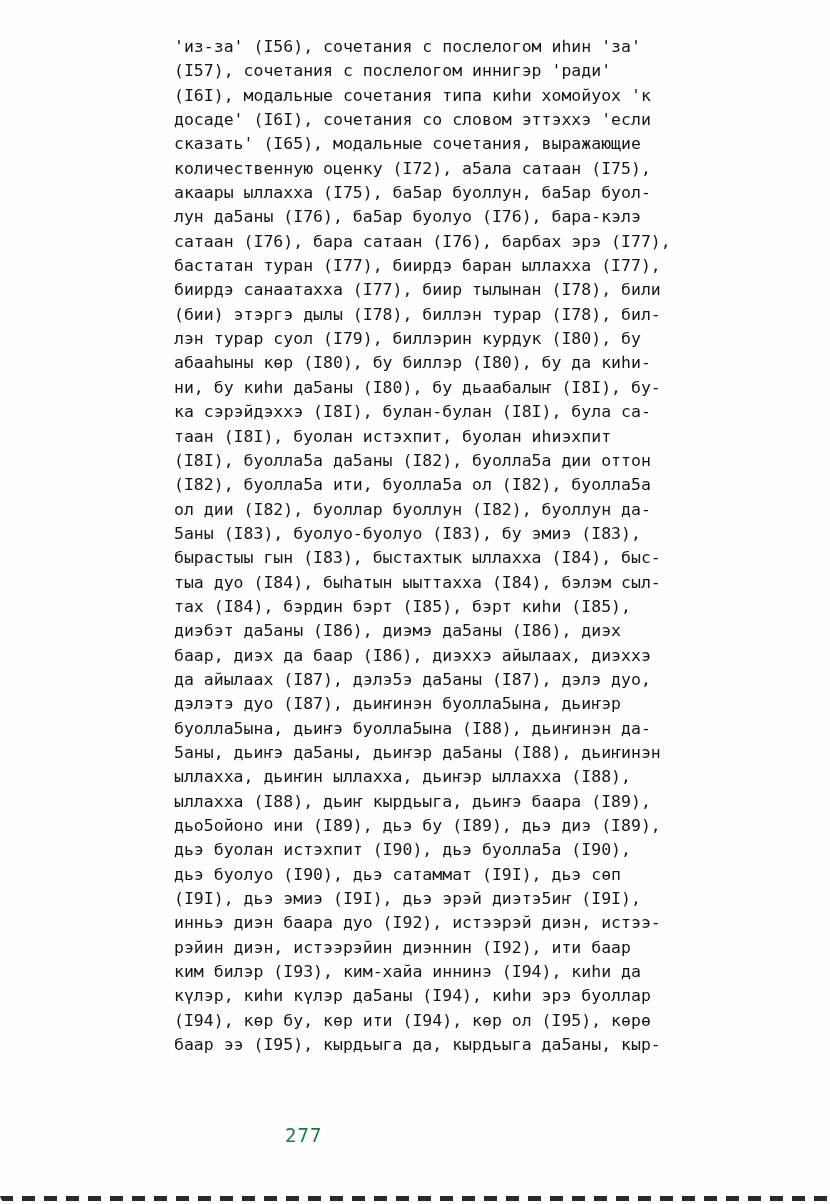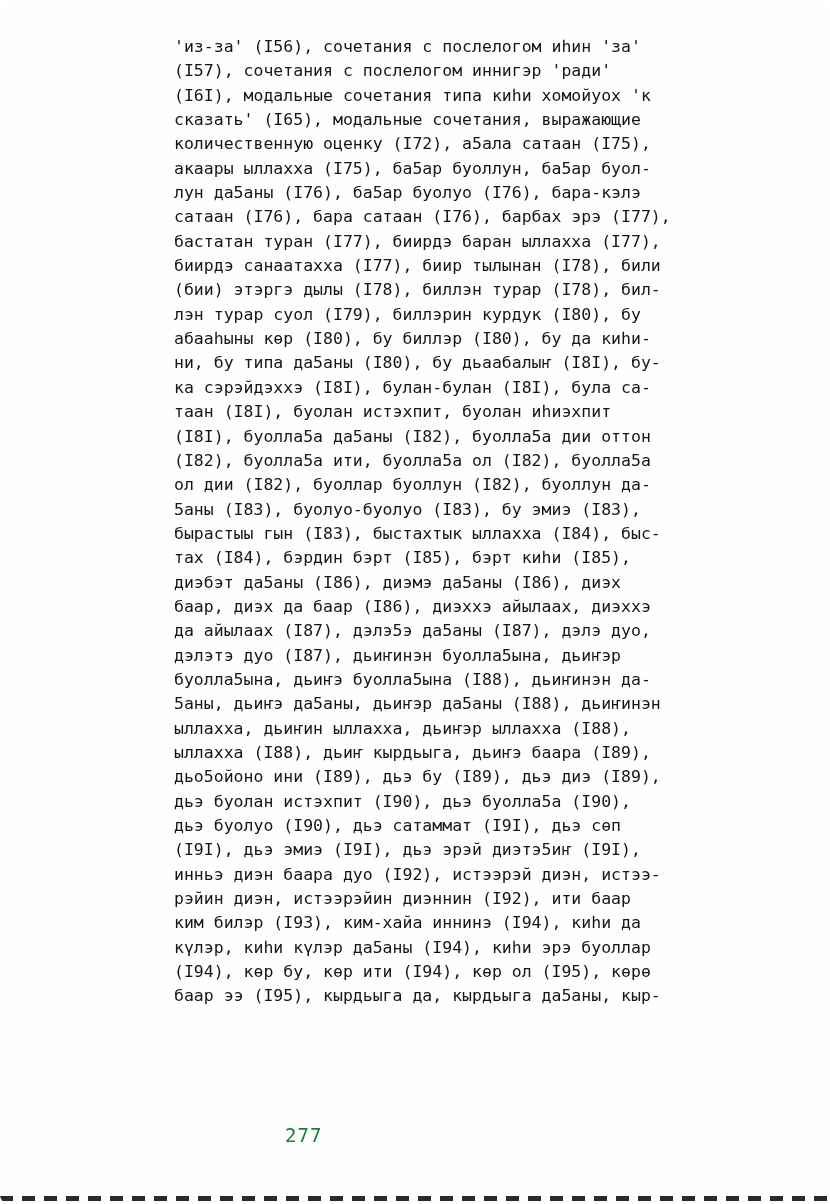--- a/index.html
+++ b/index.html
@@ -54,38 +54,40 @@
   }
 </style>
 </head>
 <body>
 
 <div class="scan-page">
   <div class="text-block">
       <div class="text-line">'из-за' (I56), сочетания с послелогом иһин 'за'</div>
       <div class="text-line">(I57), сочетания с послелогом иннигэр 'ради'</div>
       <div class="text-line">(I6I), модальные сочетания типа киһи хомойуох 'к</div>
+      <div class="text-line">досаде' (I6I), сочетания со словом эттэххэ 'если</div>
       <div class="text-line">сказать' (I65), модальные сочетания, выражающие</div>
       <div class="text-line">количественную оценку (I72), а5ала сатаан (I75),</div>
       <div class="text-line">акаары ыллахха (I75), ба5ар буоллун, ба5ар буол-</div>
       <div class="text-line">лун да5аны (I76), ба5ар буолуо (I76), бара-кэлэ</div>
       <div class="text-line">сатаан (I76), бара сатаан (I76), барбах эрэ (I77),</div>
       <div class="text-line">бастатан туран (I77), биирдэ баран ыллахха (I77),</div>
       <div class="text-line">биирдэ санаатахха (I77), биир тылынан (I78), били</div>
       <div class="text-line">(бии) этэргэ дылы (I78), биллэн турар (I78), бил-</div>
       <div class="text-line">лэн турар суол (I79), биллэрин курдук (I80), бу</div>
       <div class="text-line">абааһыны көр (I80), бу биллэр (I80), бу да киһи-</div>
-      <div class="text-line">ни, бу типа да5аны (I80), бу дьаабалыҥ (I8I), бу-</div>
+      <div class="text-line">ни, бу киһи да5аны (I80), бу дьаабалыҥ (I8I), бу-</div>
       <div class="text-line">ка сэрэйдэххэ (I8I), булан-булан (I8I), була са-</div>
       <div class="text-line">таан (I8I), буолан истэхпит, буолан иһиэхпит</div>
       <div class="text-line">(I8I), буолла5а да5аны (I82), буолла5а дии оттон</div>
       <div class="text-line">(I82), буолла5а ити, буолла5а ол (I82), буолла5а</div>
       <div class="text-line">ол дии (I82), буоллар буоллун (I82), буоллун да-</div>
       <div class="text-line">5аны (I83), буолуо-буолуо (I83), бу эмиэ (I83),</div>
       <div class="text-line">бырастыы гын (I83), быстахтык ыллахха (I84), быс-</div>
+      <div class="text-line">тыа дуо (I84), быһатын ыыттахха (I84), бэлэм сыл-</div>
       <div class="text-line">тах (I84), бэрдин бэрт (I85), бэрт киһи (I85),</div>
       <div class="text-line">диэбэт да5аны (I86), диэмэ да5аны (I86), диэх</div>
       <div class="text-line">баар, диэх да баар (I86), диэххэ айылаах, диэххэ</div>
       <div class="text-line">да айылаах (I87), дэлэ5э да5аны (I87), дэлэ дуо,</div>
       <div class="text-line">дэлэтэ дуо (I87), дьиҥинэн буолла5ына, дьиҥэр</div>
       <div class="text-line">буолла5ына, дьиҥэ буолла5ына (I88), дьиҥинэн да-</div>
       <div class="text-line">5аны, дьиҥэ да5аны, дьиҥэр да5аны (I88), дьиҥинэн</div>
       <div class="text-line">ыллахха, дьиҥин ыллахха, дьиҥэр ыллахха (I88),</div>
       <div class="text-line">ыллахха (I88), дьиҥ кырдьыга, дьиҥэ баара (I89),</div>
       <div class="text-line">дьо5ойоно ини (I89), дьэ бу (I89), дьэ диэ (I89),</div>

